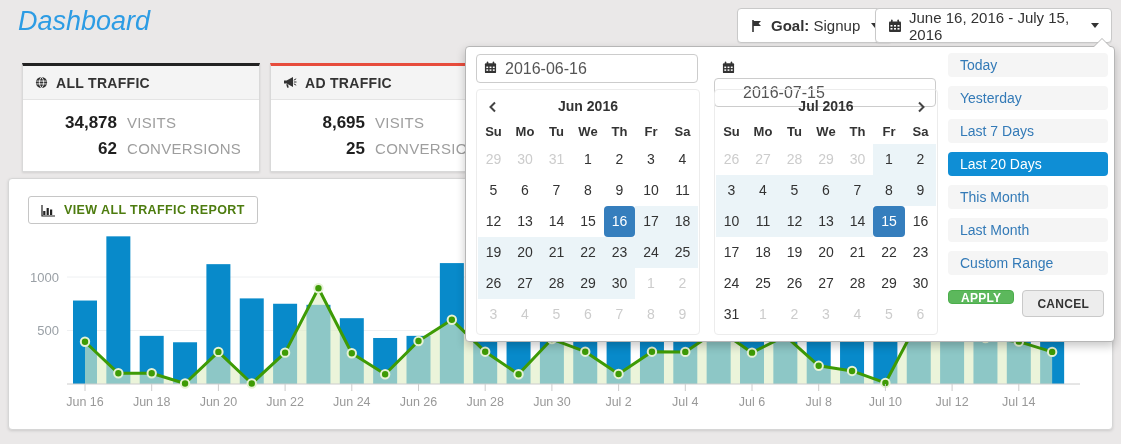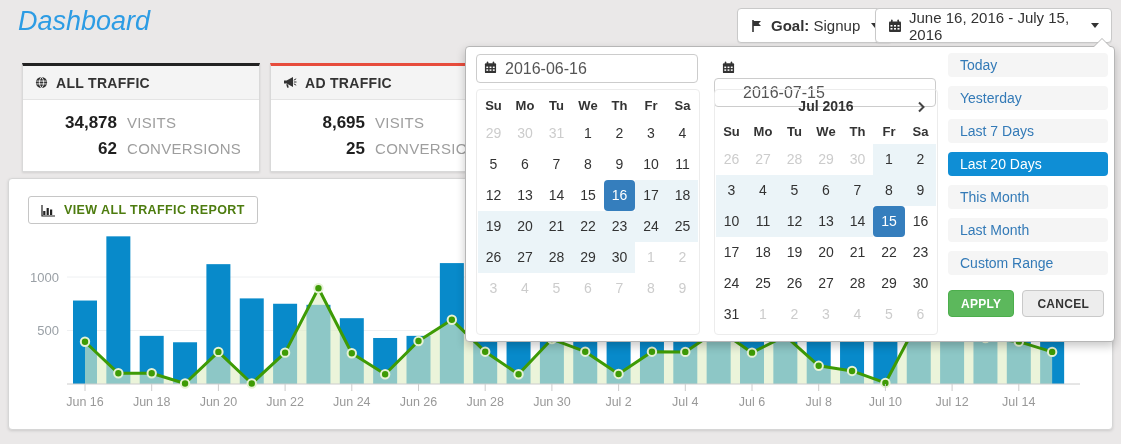--- a/index.html
+++ b/index.html
@@ -61,21 +61,21 @@
   .day { height:31px; line-height:31px; text-align:center; font-size:14px; color:#333; cursor:pointer; }
   .day.off { color:#ccc; }
   .day.range { background:#ebf4f8; }
   .day.active { background:#357ebd; color:#fff; border-radius:4px; font-weight:normal; }
 
   .range-list { position:absolute; left:482px; top:6px; width:160px; }
   .range-item { height:24px; line-height:24px; margin-bottom:9px; background:#f5f5f5; border-radius:4px;
                 padding-left:12px; font-size:14px; color:#337ab7; cursor:pointer; }
   .range-item.active { background:#0f8ed5; color:#fff; }
   .drp-btns { position:absolute; left:482px; top:243px; display:flex; gap:8px; }
-  .btn-apply { height:27px; padding:0 12px; background:#5cb85c; border:1px solid #4cae4c; border-radius:4px;
+  .btn-apply { height:14px; padding:0 12px; background:#5cb85c; border:1px solid #4cae4c; border-radius:4px;
                color:#fff; font-size:12px; font-weight:bold; letter-spacing:.3px; cursor:pointer; }
   .btn-cancel { height:27px; padding:0 14px; background:#ededed; border:1px solid #c9c9c9; border-radius:4px;
                 color:#333; font-size:12px; font-weight:bold; letter-spacing:.3px; cursor:pointer; }
   .icon { display:inline-block; line-height:0; }
 </style>
 </head>
 <body>
 
 <div class="screen">
 
@@ -297,20 +297,28 @@
           <rect x="2.5" y="9" width="2" height="1.6" fill="#fff"></rect>
           <rect x="6" y="9" width="2" height="1.6" fill="#fff"></rect>
           <rect x="9.5" y="9" width="2" height="1.6" fill="#fff"></rect>
           <rect x="3" y="0.5" width="1.6" height="3" rx="0.8" fill="#333"></rect>
           <rect x="9.4" y="0.5" width="1.6" height="3" rx="0.8" fill="#333"></rect>
         </svg>
     </span>
     <input class="drp-input" style="left: 248px; margin-top: 24px;" readonly="" value="2016-07-15">
 
     <div class="calbox" id="cal-left">
+      <div class="cal-head">
+        <span class="cal-nav prev">
+          <svg width="14" height="14" viewBox="0 0 14 14">
+              <polyline points="9,2.5 4.5,7 9,11.5" stroke="#444" stroke-width="2" fill="none"></polyline>
+            </svg>
+        </span>
+        <span class="month-label">Jun 2016</span>
+      </div>
       <div class="weekdays">
           <div class="wd">Su</div>
           <div class="wd">Mo</div>
           <div class="wd">Tu</div>
           <div class="wd">We</div>
           <div class="wd">Th</div>
           <div class="wd">Fr</div>
           <div class="wd">Sa</div>
         </div>
       <div class="days">

